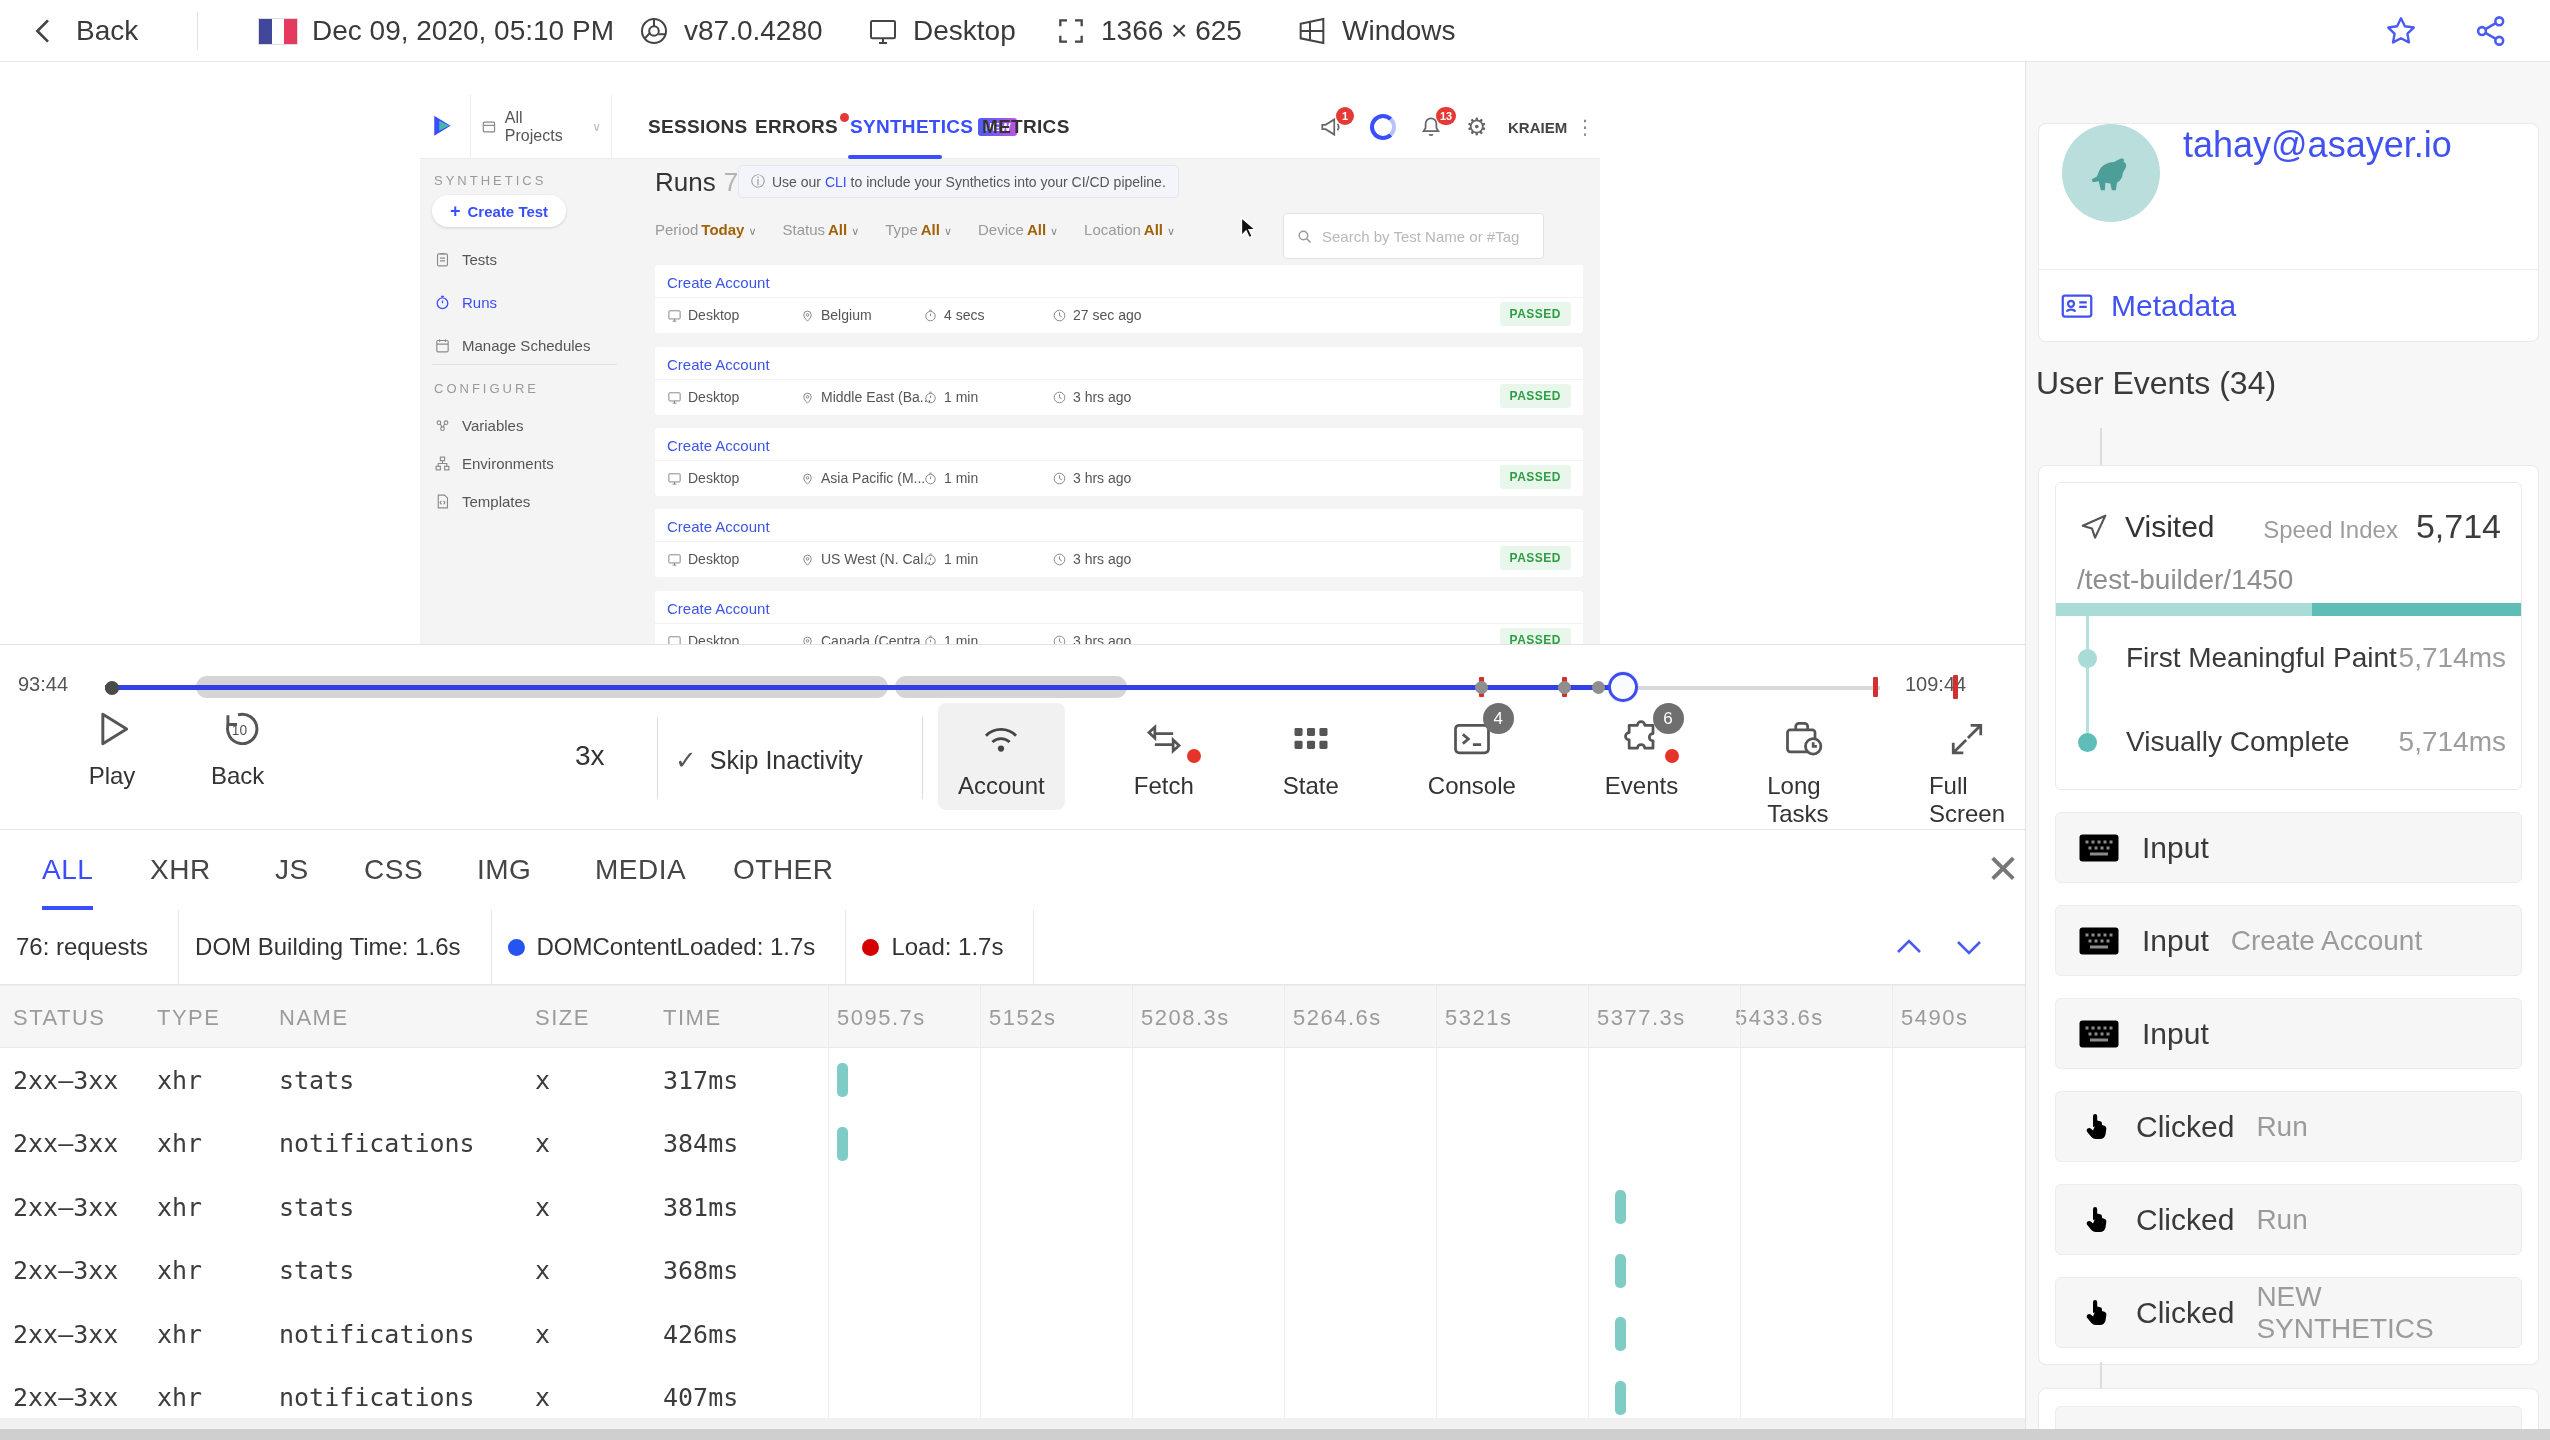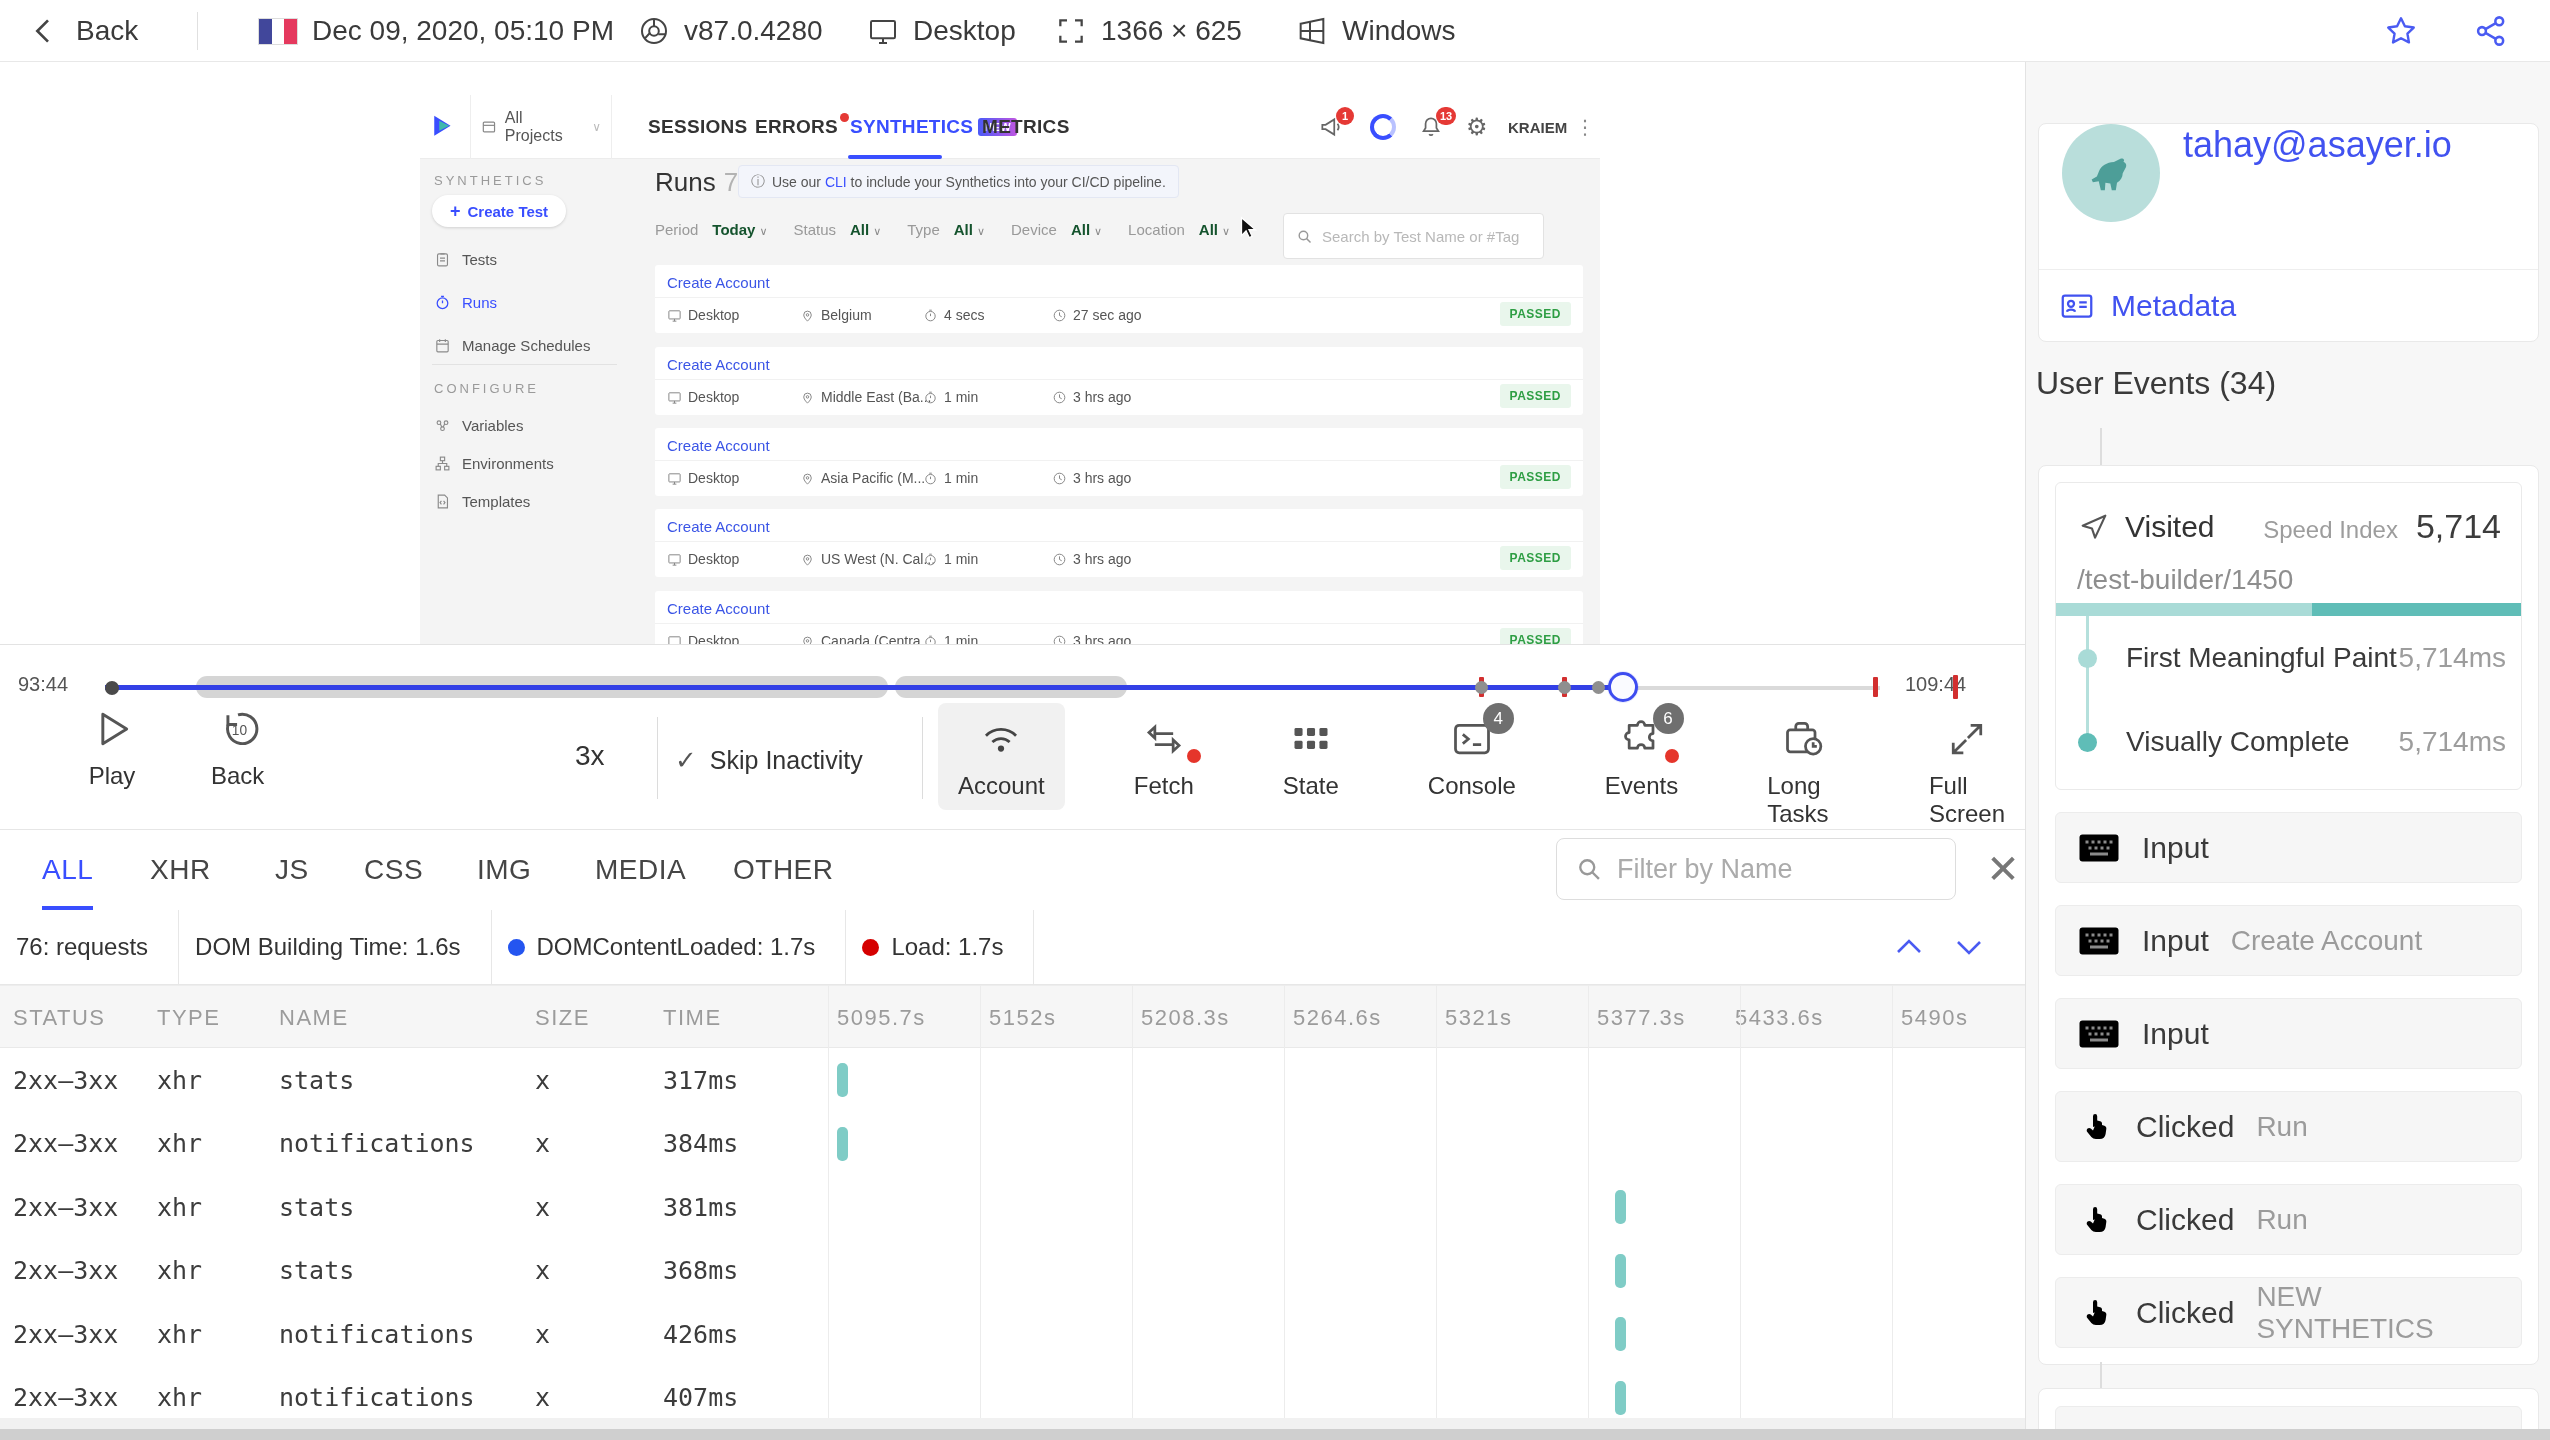--- a/index.html
+++ b/index.html
@@ -47,21 +47,21 @@
   .as-item.active { color:#394eff; }
   .as-div { position:absolute; left:12px; width:185px; height:1px; background:#e2e2e2; }
 
   .runs-title { position:absolute; left:235px; top:72px; font-size:26px; color:#333; }
   .runs-title b { font-weight:500; } .runs-title span { color:#b3b3b3; font-weight:400; margin-left:8px;}
   .banner { position:absolute; left:318px; top:70px; height:33px; display:flex; align-items:center; gap:7px;
             background:#f3f5fb; border:1px solid #e3e7f3; border-radius:4px; padding:0 12px; font-size:14px; color:#555;}
   .banner .cli { color:#394eff; }
   .filters { position:absolute; left:235px; top:126px; display:flex; align-items:center; gap:26px;
              font-size:15px; color:#999; }
-  .filters b { color:#14532d; font-weight:700; margin-left:14px;}
+  .filters b { color:#a16207; font-weight:700; margin-left:3px;}
   .filters .chev { color:#888; font-size:11px; margin-left:4px; }
   .app-search { position:absolute; left:863px; top:118px; width:261px; height:46px; background:#fff;
                 border:1px solid #e2e2e2; border-radius:4px; display:flex; align-items:center; gap:9px;
                 padding:0 12px; color:#b8b8b8; font-size:15px; }
   .run-group { position:absolute; left:235px; width:928px; height:68px; background:#fff; border-radius:3px; }
   .rg-name { height:30px; display:flex; align-items:center; padding:0 12px; border-bottom:1px solid #f1f1f1;
              color:#3b55e6; font-size:15px; margin-top:3px;}
   .rg-detail { position:relative; height:34px; font-size:14px; color:#555; }
   .rg-detail .cell { position:absolute; top:0; height:34px; display:flex; align-items:center; gap:6px; color:#555;}
   .rg-detail svg { width:15px; height:15px; }
@@ -700,27 +700,20 @@
   <div class="network">
     <div class="tabs" id="net-tabs">
         <div class="tab active" style="left: 42px;">ALL</div>
         <div class="tab" style="left: 150px;">XHR</div>
         <div class="tab" style="left: 275px;">JS</div>
         <div class="tab" style="left: 364px;">CSS</div>
         <div class="tab" style="left: 477px;">IMG</div>
         <div class="tab" style="left: 595px;">MEDIA</div>
         <div class="tab" style="left: 733px;">OTHER</div>
       </div>
-    <div class="nfilter">
-      <svg width="28" height="28" viewBox="0 0 24 24" fill="none" stroke="#999" stroke-width="2">
-          <circle cx="10.5" cy="10.5" r="6"></circle>
-          <path d="M15 15l5.5 5.5"></path>
-        </svg>
-      <span>Filter by Name</span>
-    </div>
     <div class="nclose">
         <span>✕</span>
       </div>
 
     <div class="summary">
       <div class="sum-item">
           <span>76: requests</span>
         </div>
       <div class="sum-item">
           <span>DOM Building Time: 1.6s</span>

